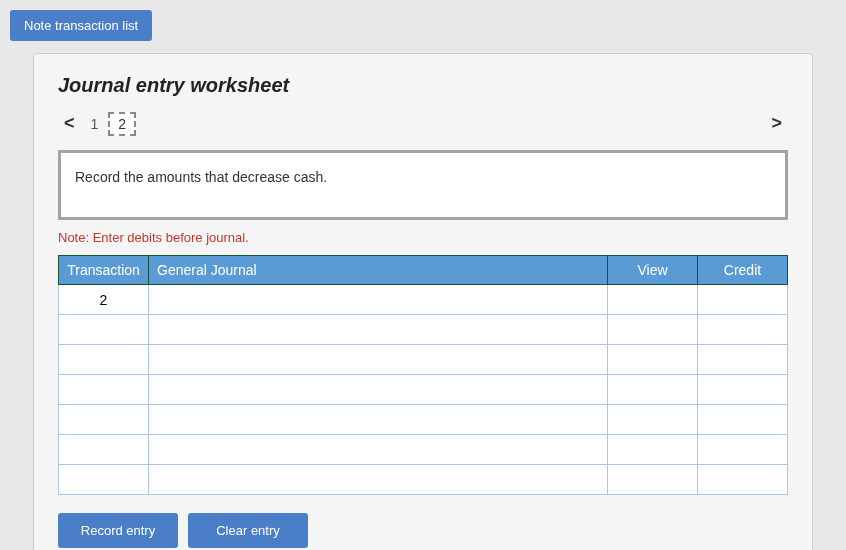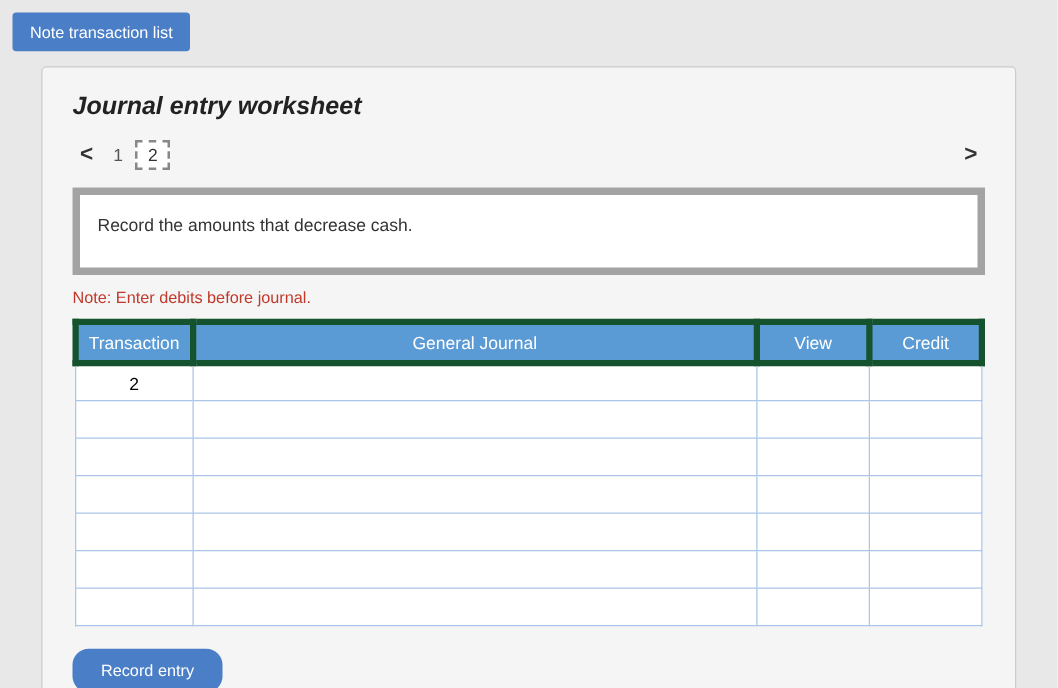--- a/index.html
+++ b/index.html
@@ -74,21 +74,21 @@
     .page-num-active {
       border: 2px dashed #888;
       padding: 2px 8px;
       font-size: 14px;
       color: #333;
       background: white;
     }
 
     .instruction-box {
       background: white;
-      border: 6px solid #a3a3a3;
+      border: 3px solid #a3a3a3;
       padding: 16px 14px;
       margin-bottom: 10px;
       min-height: 70px;
       font-size: 14px;
       color: #333;
     }
 
     .note-text {
       color: #c0392b;
       font-size: 13px;
@@ -99,32 +99,32 @@
       width: 100%;
       border-collapse: collapse;
       margin-bottom: 18px;
     }
 
     .journal-table th {
       background-color: #5b9bd5;
       color: white;
       text-align: center;
       padding: 6px 8px;
-      border: 5px solid #14532d;
+      border: 1px solid #14532d;
       font-weight: normal;
       font-size: 14px;
     }
 
     .journal-table th.transaction-header {
       width: 90px;
       text-align: center;
     }
 
     .journal-table th.journal-header {
-      text-align: center;
+      text-align: left;
     }
 
     .journal-table th.debit-header {
       width: 90px;
     }
 
     .journal-table th.credit-header {
       width: 90px;
     }
 
@@ -161,21 +161,21 @@
       gap: 10px;
     }
 
     .btn-blue {
       background-color: #4a7ec7;
       color: white;
       border: none;
       padding: 10px 20px;
       font-size: 13px;
       cursor: pointer;
-      border-radius: 13px;
+      border-radius: 3px;
       min-width: 120px;
     }
 
     .spacer {
       flex: 1;
     }
   </style>
 </head>
 <body>
 
@@ -251,15 +251,16 @@
           <td class="transaction-cell"></td>
           <td class="input-cell"><input type="text" style=""></td>
           <td class="input-cell"><input type="text" style=""></td>
           <td class="input-cell"><input type="text" style=""></td>
         </tr>
       </tbody>
   </table>
 
   <div class="button-row">
     <button class="btn-blue">Record entry</button>
+    <button class="btn-blue">Clear entry</button>
     <div class="spacer"></div>
   </div>
 </div>
 
 </body></html>

